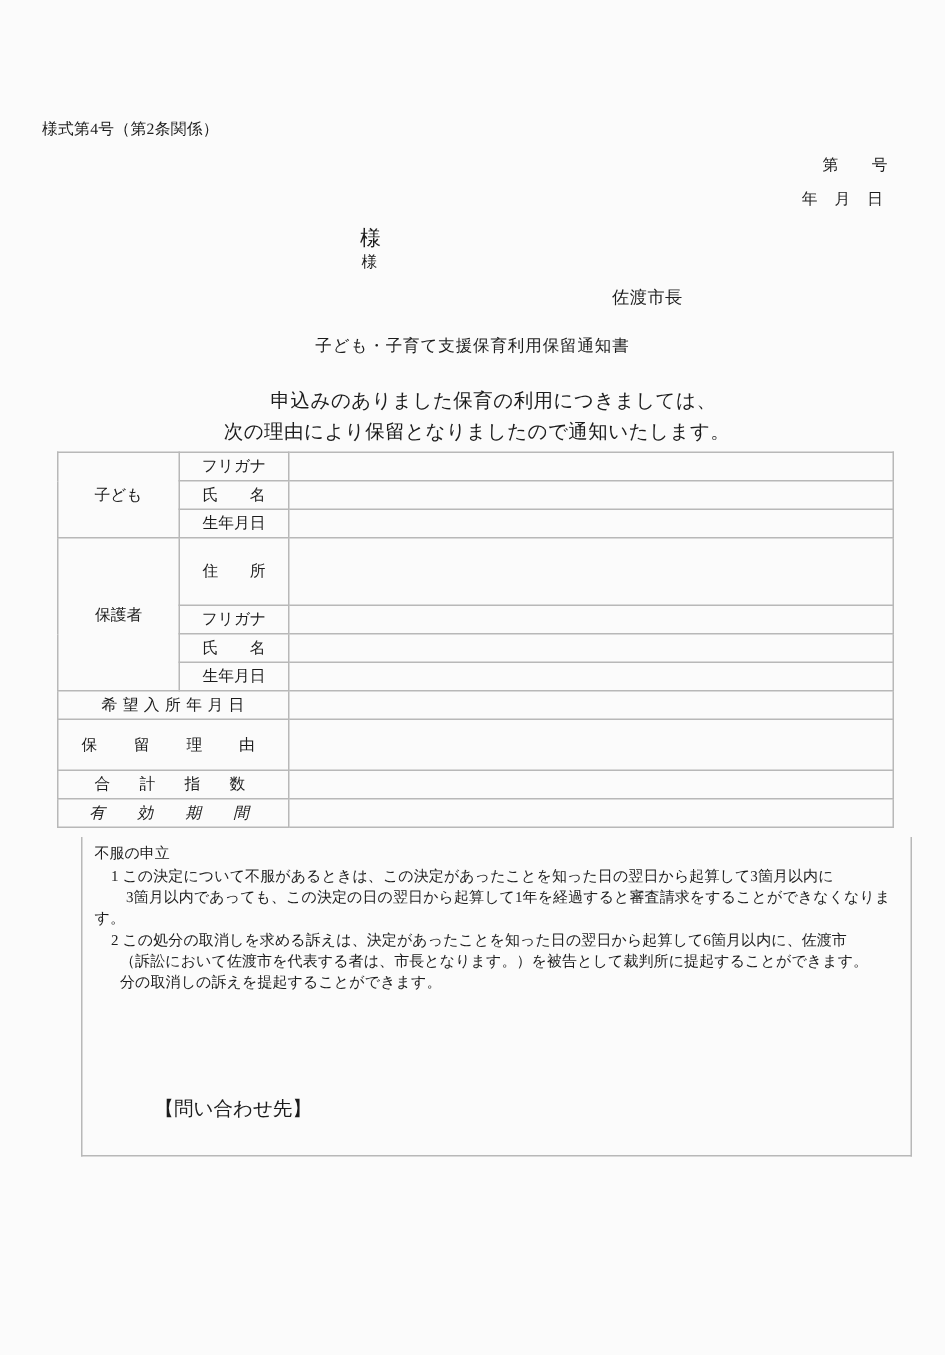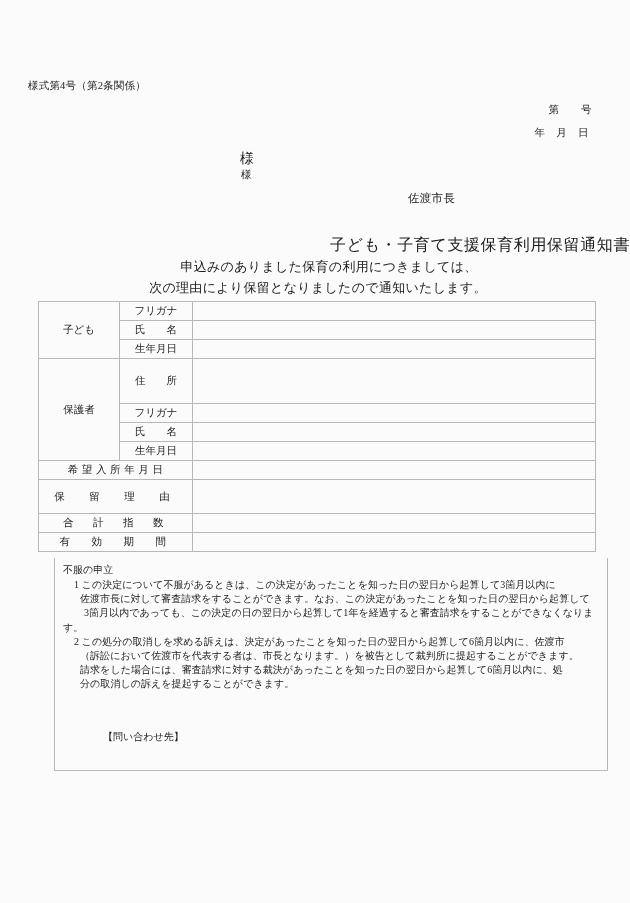--- a/index.html
+++ b/index.html
@@ -73,25 +73,24 @@
     letter-spacing: 0.3px;
     white-space: nowrap;
   }
 
   
   .doc-title {
     position: absolute;
     left: 0;
     top: 223px;
     width: 630px;
-    text-align: right;
-    font-size: 16px;
+    text-align: center;
+    font-size: 11px;
     letter-spacing: 0.6px;
     white-space: nowrap;
-    margin-top: 12px;
   }
   .intro {
     position: absolute;
     left: 0;
     top: 256px;
     width: 630px;
     text-align: center;
     font-size: 13px;
     line-height: 21px;
     letter-spacing: 0.3px;
@@ -119,21 +118,21 @@
   .c-value  { width: 402px; }
   .c-wide   { text-align: center; }
 
   .r-std td  { height: 18px; }
   .r-addr td { height: 44px; }
   .r-reason td { height: 33px; }
 
   .lbl-sp1 { letter-spacing: 0.5px; }
   .lbl-sp2 { letter-spacing: 7px; padding-left: 7px; }
   .lbl-sp3 { letter-spacing: 4.5px; padding-left: 4.5px; }
-  .lbl-sp4 { letter-spacing: 5.5px; padding-left: 5.5px; }
+  .lbl-sp4 { letter-spacing: 5.5px; padding-left: 5.5px; font-style: italic; }
 
   
   .appeal-box {
     position: absolute;
     left: 54px;
     top: 558px;
     width: 554px;
     height: 213px;
     box-sizing: border-box;
     border: 1px solid #b8b8b8;
@@ -154,21 +153,21 @@
   }
   .appeal-item .ln { display: block; white-space: nowrap; }
   .appeal-item .i0 { padding-left: 0px; }
   .appeal-item .i1 { padding-left: 11px; }
   .appeal-item .i2 { padding-left: 17px; }
   .appeal-item .i3 { padding-left: 21px; }
   .contact {
     position: absolute;
     left: 48px;
     top: 172px;
-    font-size: 10px;
+    font-size: 13px;
     white-space: nowrap;
   }
 </style>
 </head>
 <body>
 
 <div class="page">
 
   <div class="form-no">様式第4号（第2条関係）</div>
   <div class="doc-number">第　　号</div>
@@ -234,28 +233,26 @@
         <td class="c-value"></td>
       </tr>
     </tbody>
   </table>
 
   <div class="appeal-box">
     <div class="appeal-head">不服の申立</div>
 
     <div class="appeal-item">
       <span class="ln i1">1 この決定について不服があるときは、この決定があったことを知った日の翌日から起算して3箇月以内に</span>
-      <span class="ln i2">佐渡市長に対して審査請求をすることができます。なお、この決定があったことを知った日の翌日から起算して</span>
       <span class="ln i3">3箇月以内であっても、この決定の日の翌日から起算して1年を経過すると審査請求をすることができなくなりま</span>
       <span class="ln i0">す。</span>
     </div>
 
     <div class="appeal-item">
       <span class="ln i1">2 この処分の取消しを求める訴えは、決定があったことを知った日の翌日から起算して6箇月以内に、佐渡市</span>
       <span class="ln i2">（訴訟において佐渡市を代表する者は、市長となります。）を被告として裁判所に提起することができます。</span>
-      <span class="ln i2">請求をした場合には、審査請求に対する裁決があったことを知った日の翌日から起算して6箇月以内に、処</span>
       <span class="ln i2">分の取消しの訴えを提起することができます。</span>
     </div>
 
     <div class="contact">【問い合わせ先】</div>
   </div>
 
 </div>
 
 </body></html>

